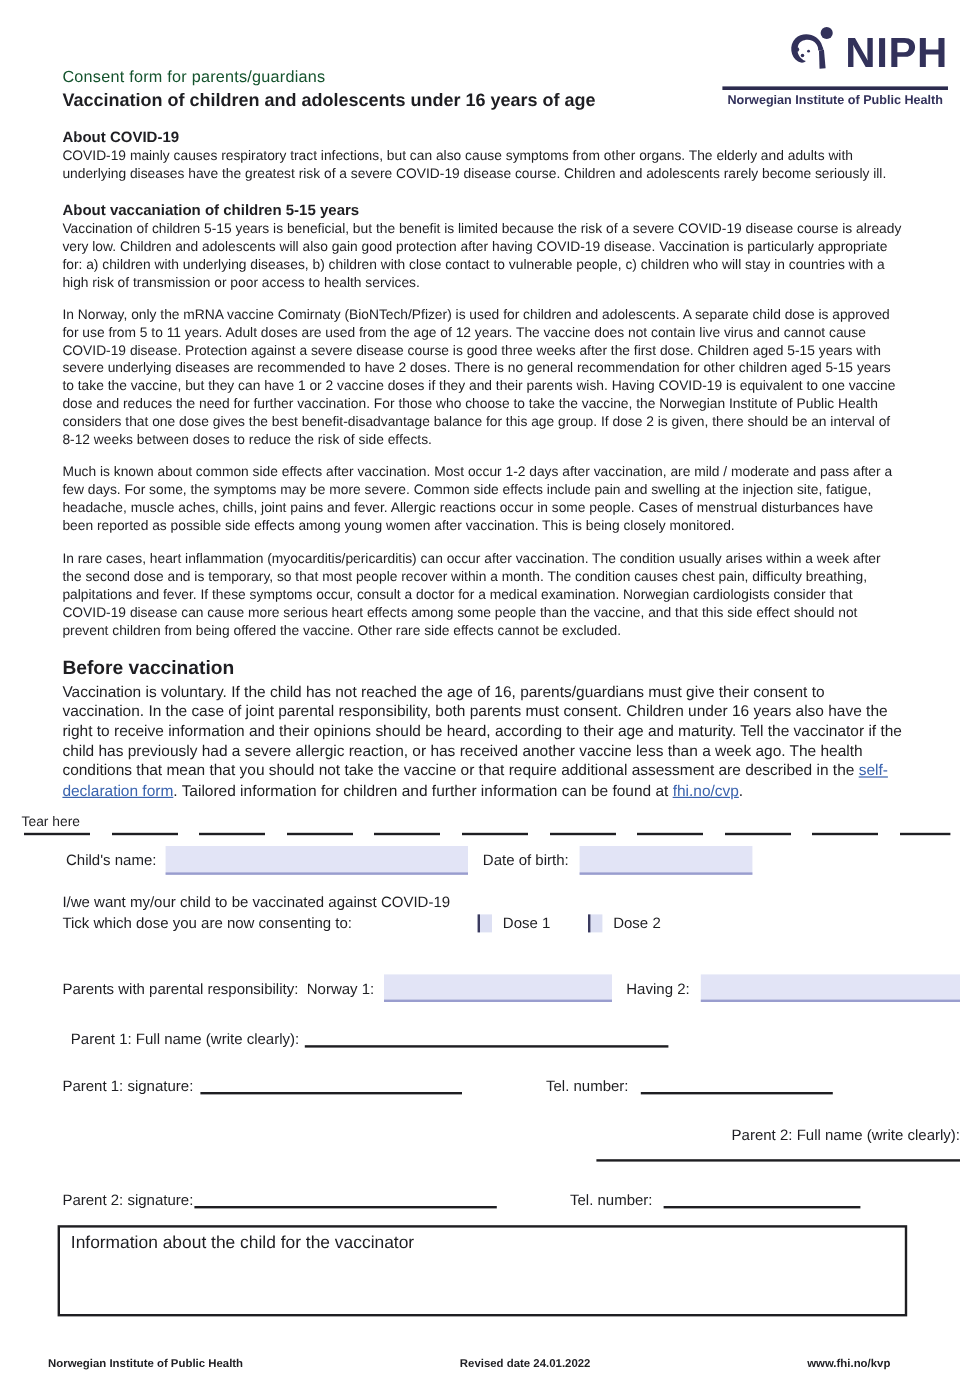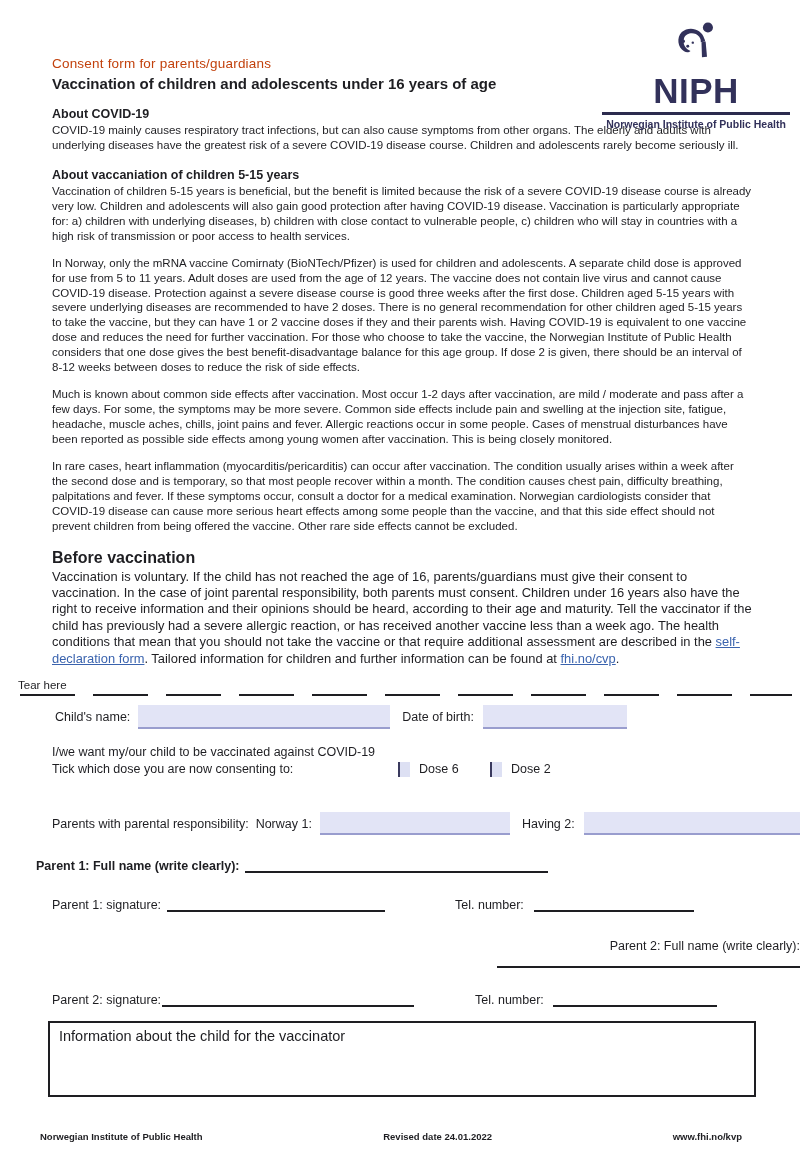--- a/index.html
+++ b/index.html
@@ -3,25 +3,25 @@
 <meta charset="utf-8">
 <style>
   * { box-sizing: border-box; }
   html,body { margin:0; padding:0; background:#ffffff; }
   .page {
     position:relative; width:800px; height:1149px; background:#ffffff;
     font-family:"Liberation Sans", sans-serif; color:#1e1e22; overflow:hidden;
   }
   
   .header { padding:56px 52px 0 52px; }
-  .subtitle { font-size:13.5px; color:#c2410c; letter-spacing:0.2px; }
+  .subtitle { font-size:13.5px; color:#14532d; letter-spacing:0.2px; }
   .doc-title { font-size:15px; font-weight:bold; margin:4px 0 0 0; }
 
   .logo { position:absolute; top:20px; right:10px; width:188px; }
-  .logo-row { display:flex; align-items:center; justify-content:flex-end; gap:5px;flex-direction:column; }
+  .logo-row { display:flex; align-items:center; justify-content:flex-end; gap:5px; }
   .logo-figure { width:44px; height:48px; }
   .logo-acronym { font-size:35px; font-weight:bold; color:#32315a; line-height:1; letter-spacing:0.5px; }
   .logo-bar { height:3px; background:#2c2b4e; margin:4px 0 3px 0; }
   .logo-org { font-size:10.5px; font-weight:bold; color:#32315a; text-align:center; white-space:nowrap; }
 
   
   .content { padding:0 48px 0 52px; }
   .sec-head { font-size:12.5px; font-weight:bold; margin:15px 0 2px 0; }
   .body-p { font-size:11.5px; line-height:1.3; margin:0 0 12px 0; }
   .before-p { font-size:12.9px; line-height:1.27; margin:0; }
@@ -56,21 +56,21 @@
     border-left:2px solid #3a3a5e; cursor:pointer;
   }
 
   .parents-row { margin:33px 0 0 52px; align-items:center; }
   .lab-p1 { margin-left:7px; }
   .f-parent1 { width:190px; margin-left:8px; }
   .lab-p2 { margin-left:12px; }
   .f-parent2 { width:216px; margin-left:9px; }
 
   .uline { display:inline-block; border-bottom:2px solid #1e1e22; height:15px; }
-  .row-p1name { margin:23px 0 0 36px;font-weight:bold; }
+  .row-p1name { margin:23px 0 0 59px; }
   .u-name { width:303px; margin-left:5px; }
   .row-p1sig { margin:24px 0 0 52px; position:relative; }
   .u-sig1 { width:218px; margin-left:6px; }
   .tel-group { position:absolute; left:403px; bottom:0; display:flex; align-items:flex-end; }
   .u-tel1 { width:160px; margin-left:10px; }
   .row-p2name { margin:27px 0 0 52px;flex-direction:column; }
   .row-p2sig { margin:24px 0 0 52px; position:relative; }
   .u-sig2 { width:252px; margin-left:1px; }
   .tel-group2 { left:423px; }
   .u-tel2 { width:164px; margin-left:9px; }
@@ -142,21 +142,21 @@
       <span class="lab-dob">Date of birth:</span>
       <span class="field f-dob"></span>
     </div>
 
     <div class="consent-block">
       <div>I/we want my/our child to be vaccinated against COVID-19</div>
       <div class="tick-row">
         <span>Tick which dose you are now consenting to:</span>
         <span class="dose dose-1">
           <span class="checkbox"></span>
-          <span>Dose 6</span>
+          <span>Dose 1</span>
         </span>
         <span class="dose dose-2">
           <span class="checkbox"></span>
           <span>Dose 2</span>
         </span>
       </div>
     </div>
 
     <div class="frow parents-row">
       <span>Parents with parental responsibility:</span>

